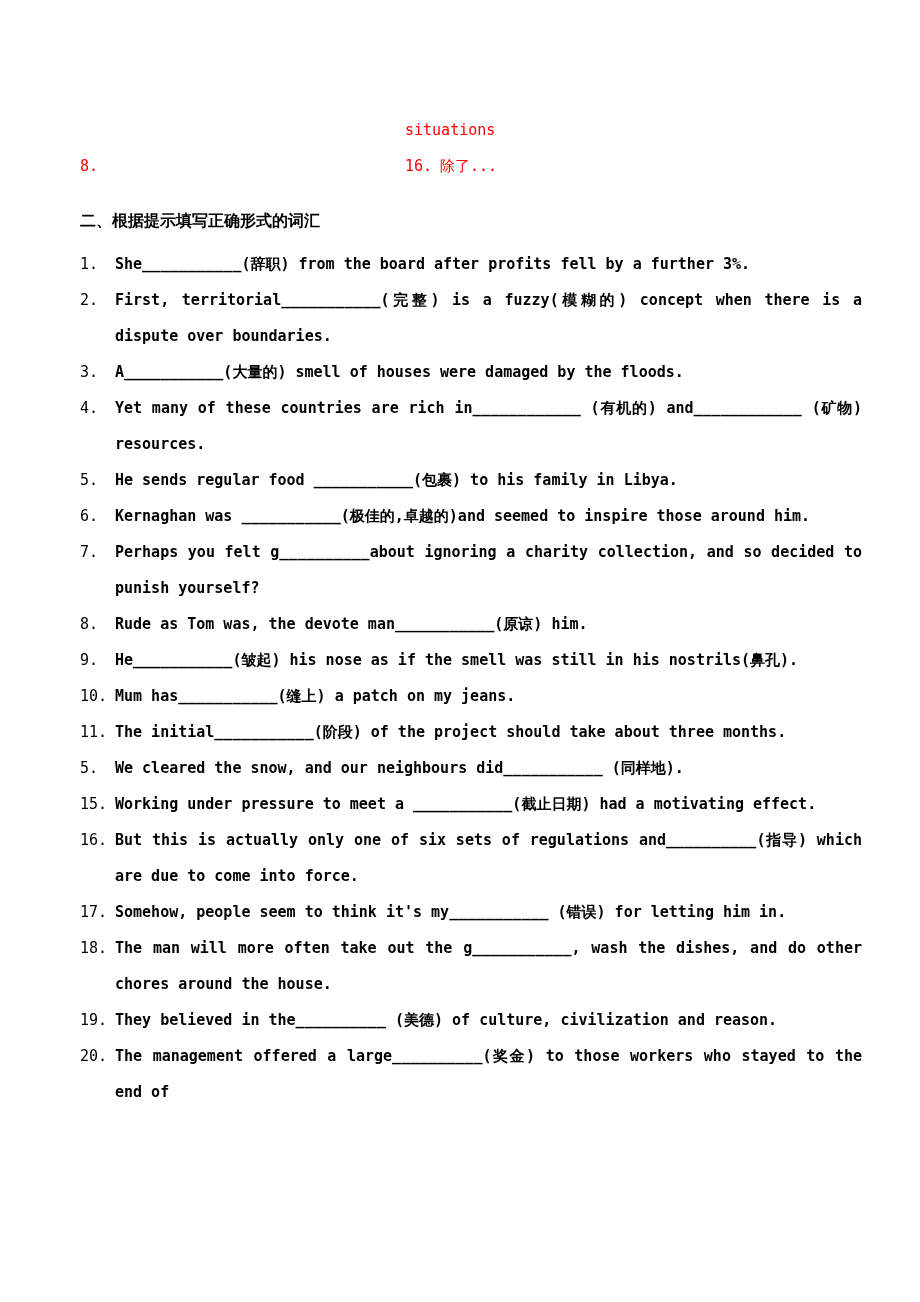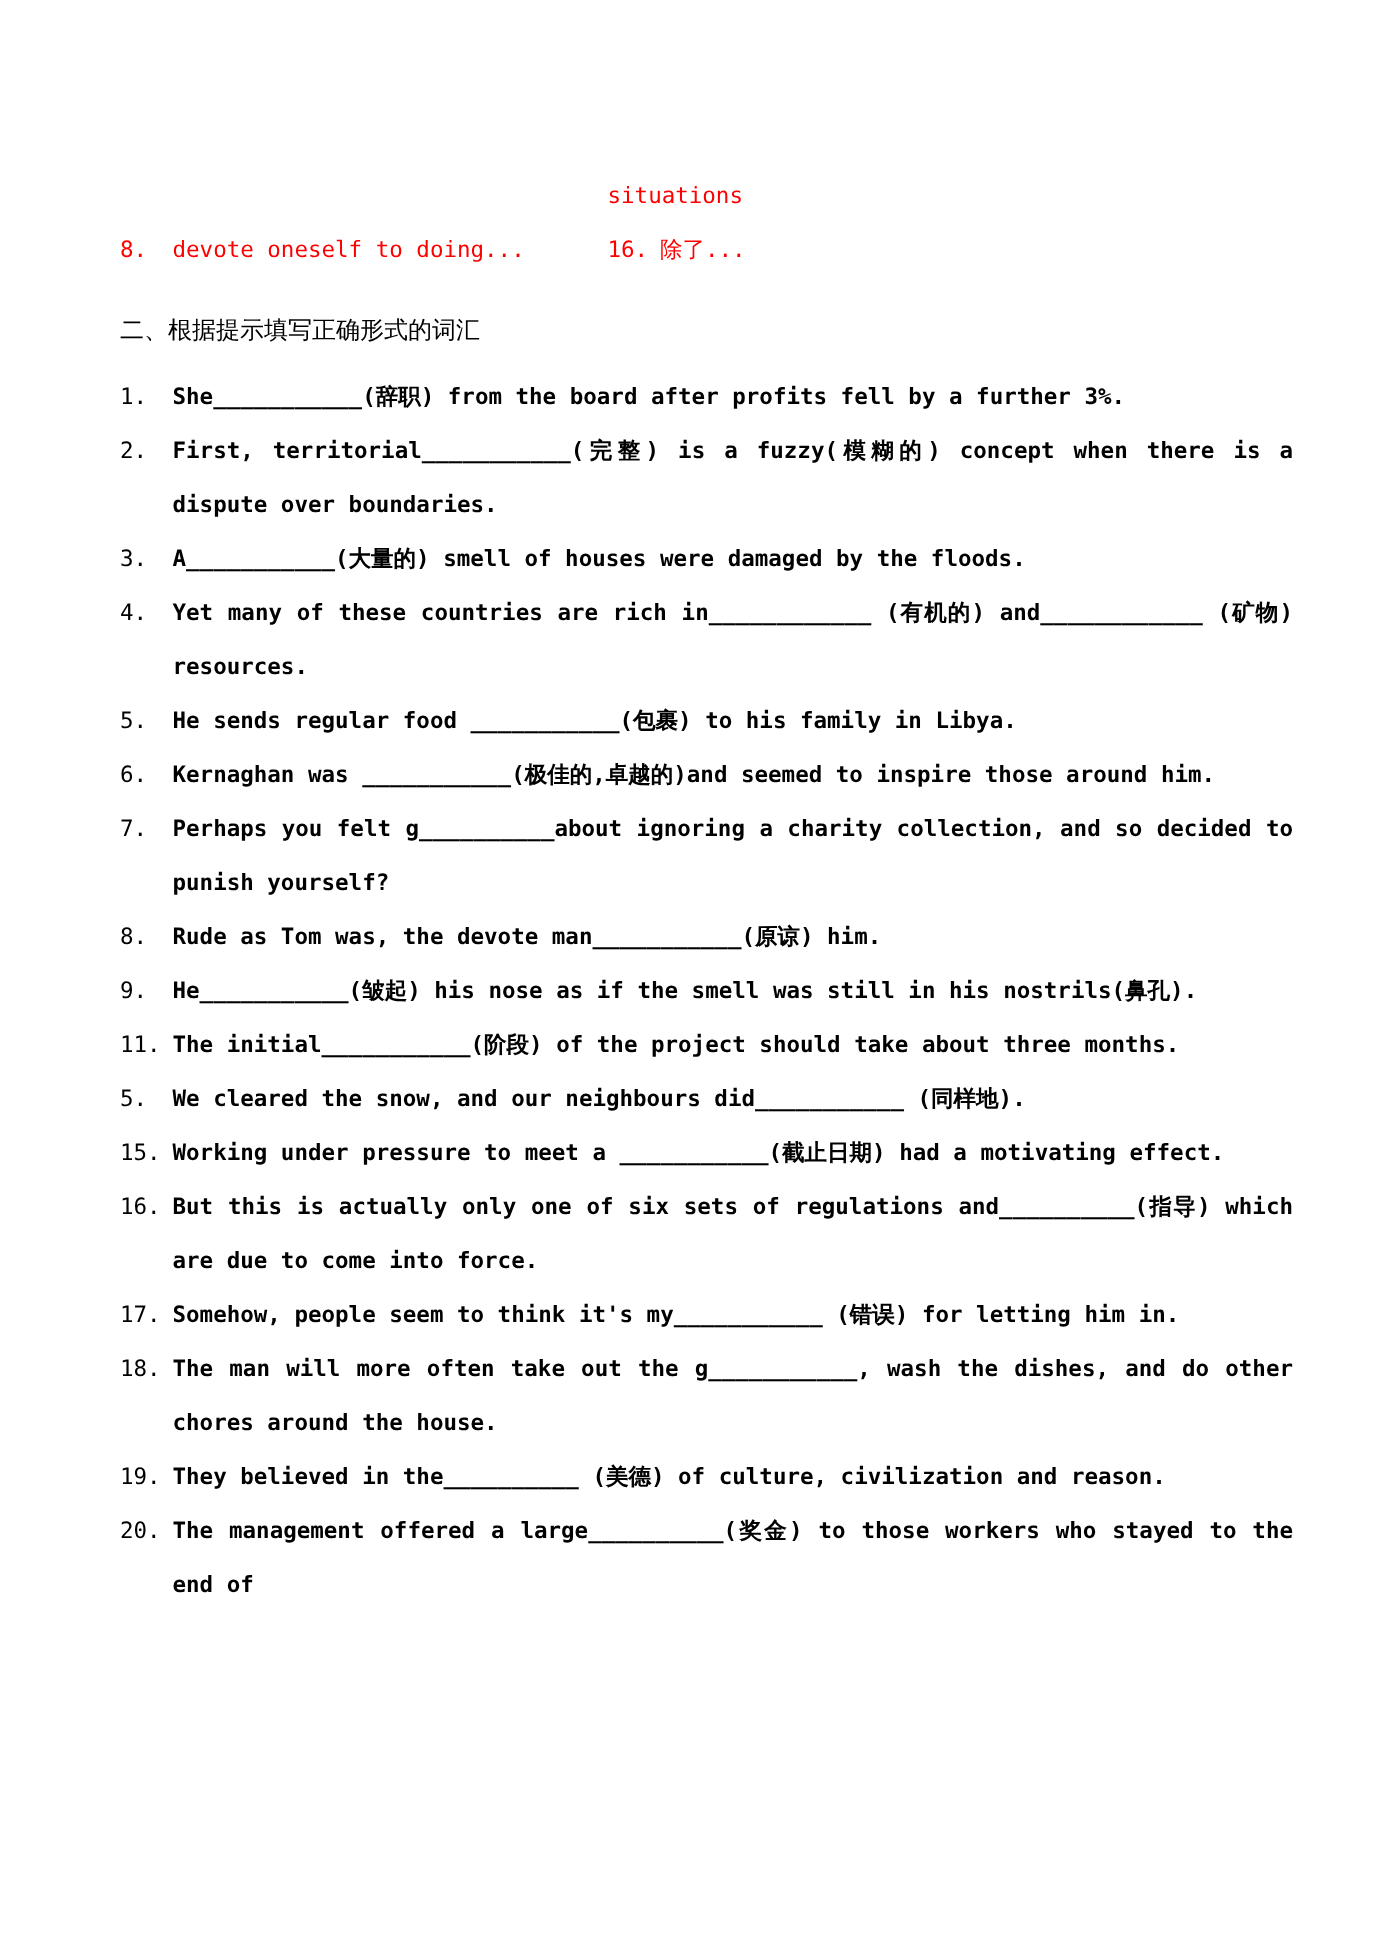--- a/index.html
+++ b/index.html
@@ -39,21 +39,21 @@
   .top-num {
     flex: 0 0 35px;
   }
   .top-continuation {
     padding-left: 0;
   }
   
   .section-heading {
     margin-top: 22px;
     font-family: "Liberation Sans", "DejaVu Sans", sans-serif;
-    font-weight: normal;
+    font-weight: bold;
     font-size: 16px;
     color: #000000;
     line-height: 30px;
   }
   
   .items-list {
     margin-top: 10px;
   }
   .item-row {
     display: flex;
@@ -78,21 +78,20 @@
   <div class="top-section">
     <div class="top-row">
       <div class="top-col-left"></div>
       <div class="top-col-right">
         <span class="top-continuation">situations</span>
       </div>
     </div>
     <div class="top-row">
       <div class="top-col-left">
         <span class="top-num">8.</span>
-        <span>devote oneself to doing...</span>
       </div>
       <div class="top-col-right">
         <span class="top-num">16.</span>
         <span>除了...</span>
       </div>
     </div>
   </div>
 
   <div class="section-heading">二、根据提示填写正确形式的词汇</div>
 
@@ -135,20 +134,24 @@
   <div class="item-row">
     <span class="num">8.</span>
     <span class="text">Rude as Tom was, the devote man___________(原谅) him.</span>
   </div>
 
   <div class="item-row">
     <span class="num">9.</span>
     <span class="text">He___________(皱起) his nose as if the smell was still in his nostrils(鼻孔).</span>
   </div>
 
+  <div class="item-row">
+    <span class="num">10.</span>
+    <span class="text">Mum has___________(缝上) a patch on my jeans.</span>
+  </div>
 
   <div class="item-row">
     <span class="num">11.</span>
     <span class="text">The initial___________(阶段) of the project should take about three months.</span>
   </div>
 
 
 
   <div class="item-row">
     <span class="num">5.</span>

